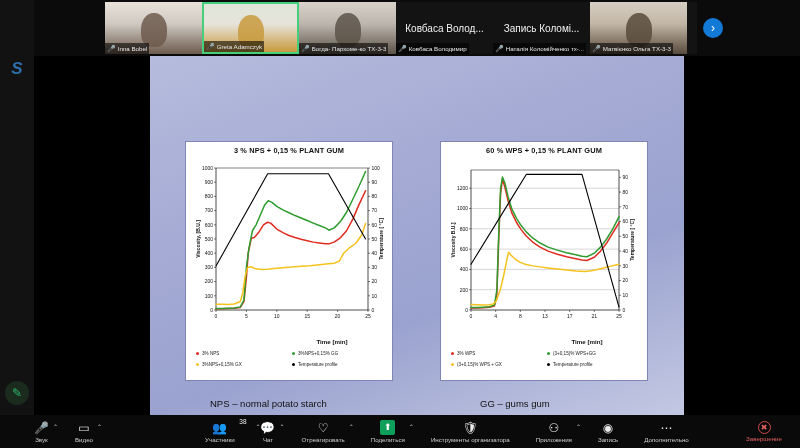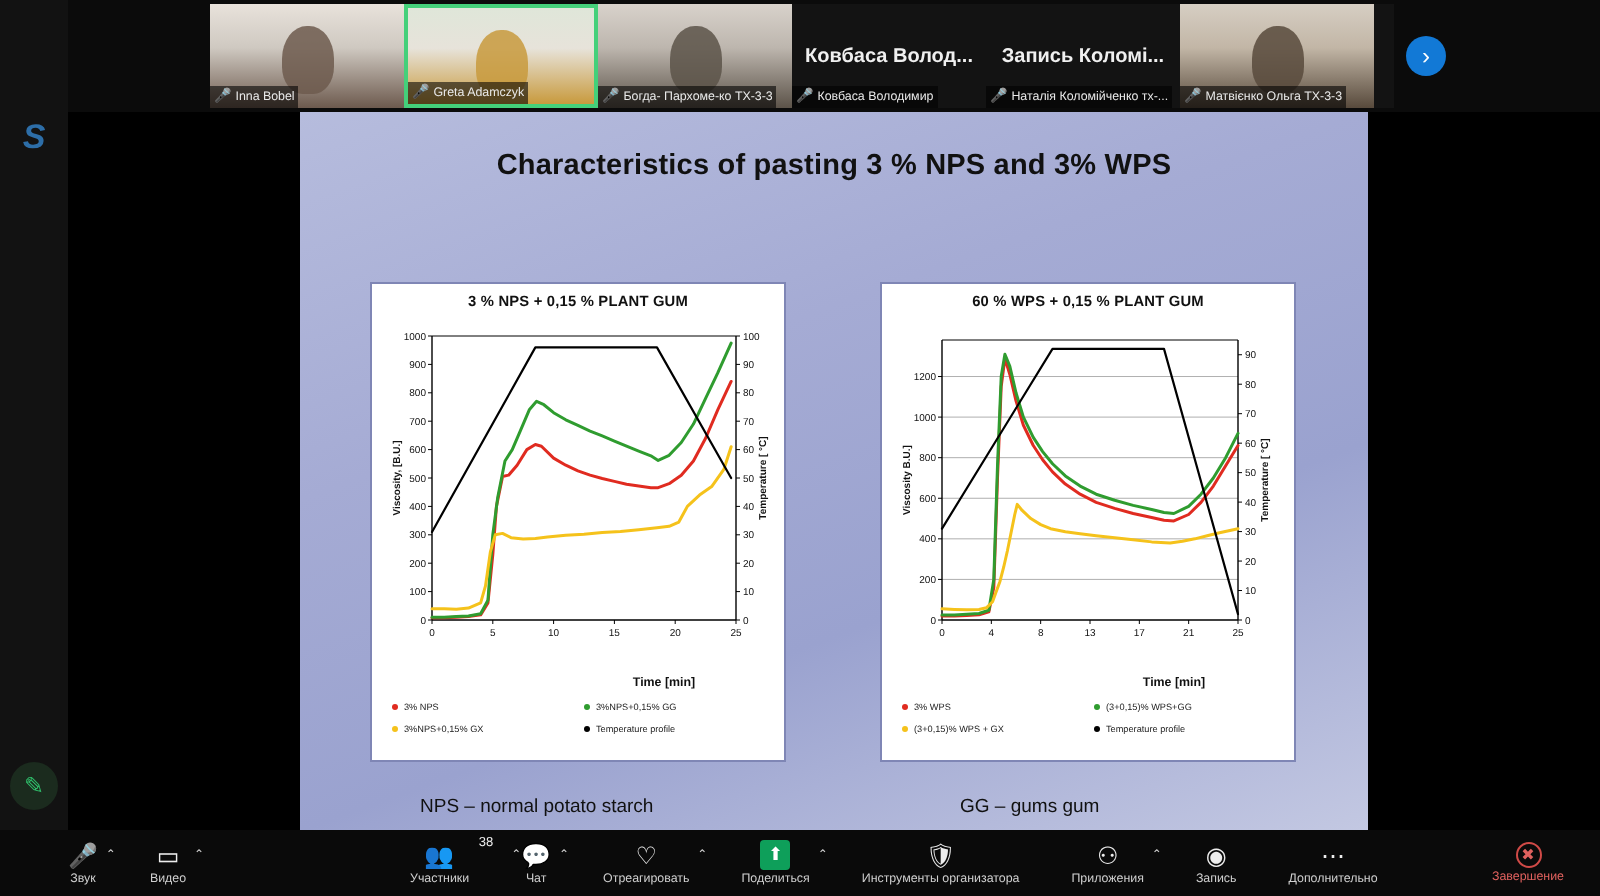--- a/index.html
+++ b/index.html
@@ -48,21 +48,21 @@
     max-width: 100%;
   }
   .namebar .micx { color: #e8534f; font-size: 7px; line-height: 1; }
   .namebar .nm {
     color: #e9e9e9; font-size: 6.2px; white-space: nowrap;
     overflow: hidden; text-overflow: ellipsis;
   }
   .bigname {
     position: absolute; top: 0; height: 52px; width: 97px;
     display: flex; align-items: center; justify-content: center;
-    color: #f0f0f0; font-size: 10px; font-weight: bold;
+    color: #f0f0f0; font-size: 10px; font-weight: normal;
     background: #131313; text-align: center; line-height: 1.1;
   }
   #strip-next {
     position: absolute; left: 703px; top: 18px; width: 20px; height: 20px;
     border-radius: 50%; background: #1279d6; color: #fff;
     display: flex; align-items: center; justify-content: center;
     font-size: 12px; z-index: 31;
   }
 
   
@@ -179,21 +179,20 @@
           <span class="nm">Матвієнко Ольга ТХ-3-3</span>
         </div>
       </div>
     </div>
   <div id="strip-next">›</div>
 
   <div id="stage">
     <div id="slide">
 
       <div id="slide-title">
-        <div>Characteristics of pasting 3 % NPS and 3% WPS</div>
       </div>
 
       <div class="panel" id="panel-left">
         <div class="panel-title">3 % NPS + 0,15 % PLANT GUM</div>
         <div class="plotwrap">
           <svg id="svg-left" width="208" height="178" viewBox="0 0 208 178">
               <line x1="30" y1="10" x2="30" y2="152" stroke="#000" stroke-width="0.7"></line>
               <line x1="30" y1="152" x2="182" y2="152" stroke="#000" stroke-width="0.7"></line>
               <line x1="182" y1="10" x2="182" y2="152" stroke="#000" stroke-width="0.7"></line>
               <line x1="30" y1="10" x2="182" y2="10" stroke="#000" stroke-width="0.5"></line>

